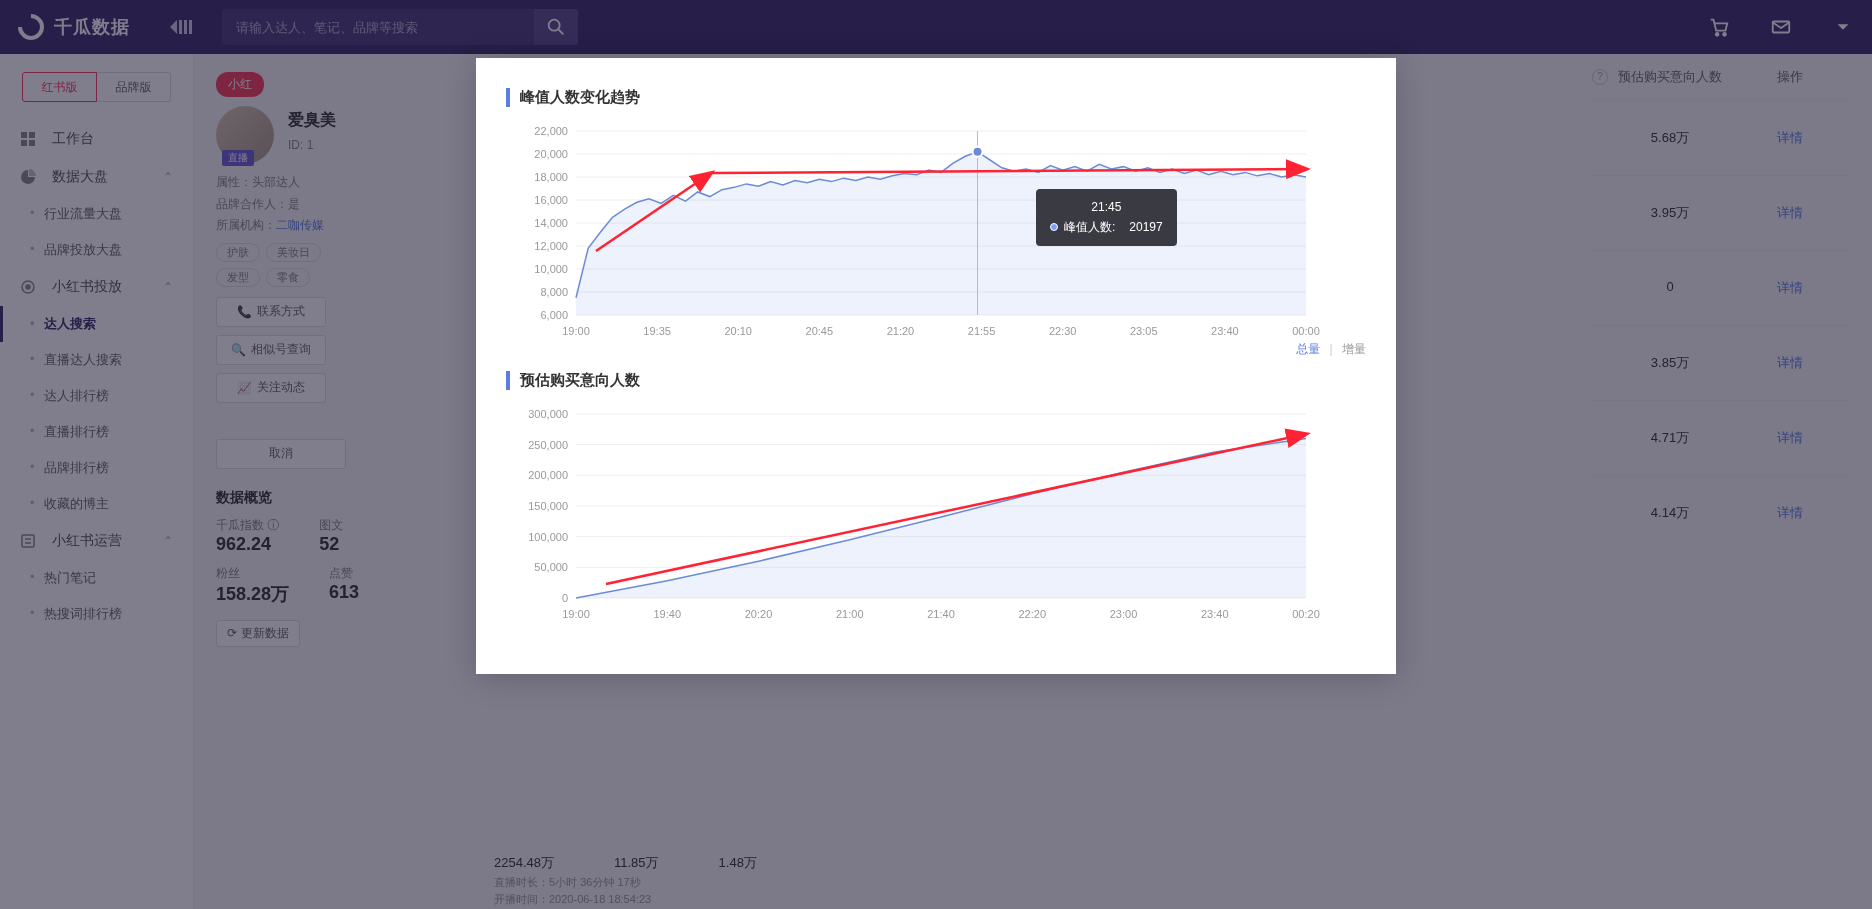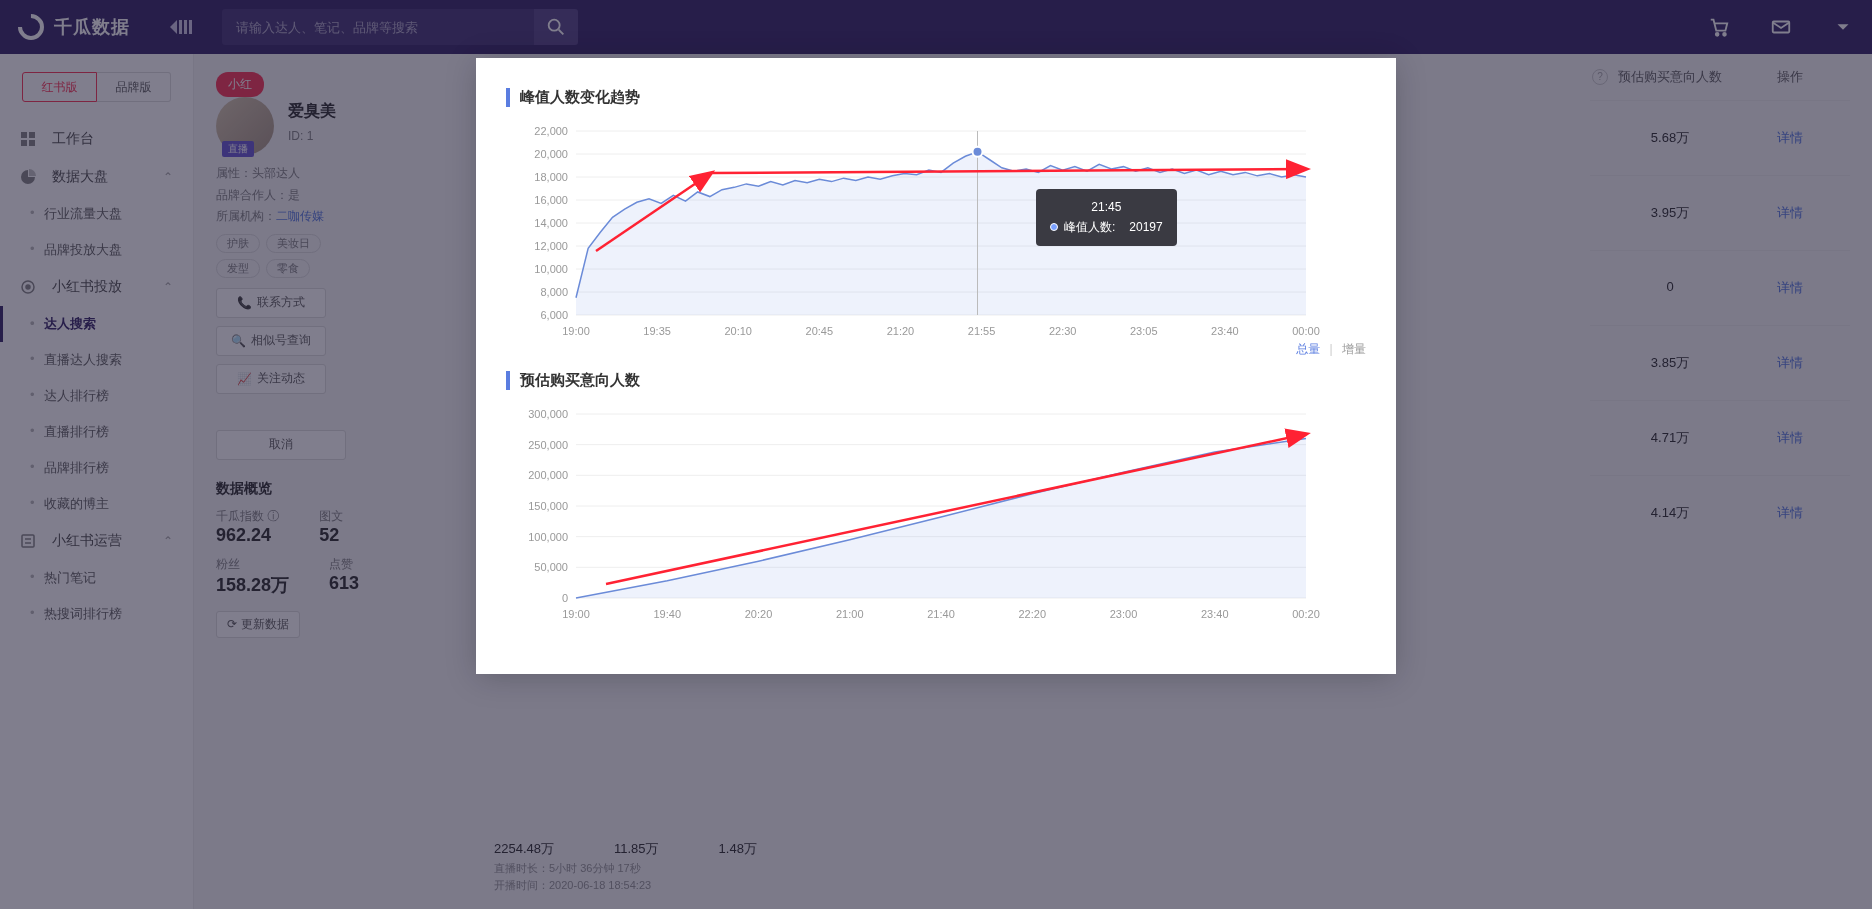--- a/index.html
+++ b/index.html
@@ -32,21 +32,21 @@
 .nav-grp { padding: 10px 20px; display: flex; align-items: center; gap: 16px; color: #555; font-size: 14px; cursor: pointer; }
 .nav-grp .chev { margin-left: auto; color: #aaa; font-size: 12px; }
 .nav-sub { padding: 9px 20px 9px 44px; font-size: 13px; color: #666; cursor: pointer; position: relative; }
 .nav-sub::before { content: "•"; position: absolute; left: 30px; color: #bbb; }
 .nav-sub.active { color: #3a2a6a; font-weight: 600; }
 .nav-sub.active::after { content: ""; position: absolute; left: 0; top: 0; bottom: 0; width: 3px; background: #3a2a6a; }
 .gicon { width: 16px; height: 16px; display: inline-block; }
 
 
 .main { position: absolute; left: 194px; right: 0; top: 54px; bottom: 0; background: #f5f5f7; padding: 18px 22px; z-index: 1; }
-.badge { display: inline-block; background: #fb3a5a; color: #fff; font-size: 12px; padding: 4px 12px; border-radius: 12px; margin-bottom: 0; }
+.badge { display: inline-block; background: #fb3a5a; color: #fff; font-size: 12px; padding: 4px 12px; border-radius: 12px; margin-bottom: 9px; }
 .prof { display: flex; gap: 14px; }
 .avatar { width: 58px; height: 58px; border-radius: 50%; background: linear-gradient(135deg,#d8c9b0,#a98); position: relative; }
 .live-tag { position: absolute; left: 6px; bottom: -2px; background: #6b5bd6; color: #fff; font-size: 10px; padding: 1px 6px; border-radius: 2px; }
 .prof-info { font-size: 12px; color: #888; line-height: 1.8; }
 .prof-name { font-size: 16px; color: #333; font-weight: 600; }
 .tags { display: flex; gap: 6px; flex-wrap: wrap; margin-top: 6px; }
 .tag { border: 1px solid #ddd; border-radius: 10px; padding: 1px 10px; font-size: 11px; color: #888; }
 .act-btns { margin-top: 10px; display: flex; flex-direction: column; gap: 8px; width: 110px; }
 .act-btn { height: 30px; border: 1px solid #ddd; background: #fff; border-radius: 3px; font-size: 12px; color: #666; display: flex; align-items: center; justify-content: center; gap: 5px; }
 .data-overview { margin-top: 20px; }
@@ -54,21 +54,21 @@
 .do-row { display: flex; gap: 40px; font-size: 12px; color: #888; }
 .do-val { font-size: 18px; color: #333; font-weight: 600; }
 .refresh { margin-top: 14px; border: 1px solid #ddd; background: #fff; border-radius: 3px; padding: 4px 10px; font-size: 12px; color: #666; display: inline-flex; align-items: center; gap: 4px; }
 
 .right-col { position: absolute; right: 22px; top: 0; width: 260px; }
 .rc-head { display: flex; font-size: 13px; color: #666; padding: 14px 0; }
 .rc-head > div { flex: 1; text-align: center; }
 .rc-row { display: flex; padding: 28px 0; border-top: 1px solid #eee; font-size: 13px; }
 .rc-row .v { flex: 1; text-align: center; color: #333; }
 .rc-row .lk { flex: 1; text-align: center; color: #5a7de0; cursor: pointer; }
-.bottom-strip { position: absolute; left: 300px; bottom: 14px; font-size: 11px; color: #999; line-height: 1.6; }
+.bottom-strip { position: absolute; left: 300px; bottom: 0; font-size: 11px; color: #999; line-height: 1.6; }
 
 
 .modal { position: fixed; left: 50%; top: 58px; transform: translateX(-50%); width: 920px; background: #fff; z-index: 10; padding: 30px 30px 20px; box-shadow: 0 4px 30px rgba(0,0,0,0.2); }
 .sec-title { border-left: 4px solid #5a7de0; padding-left: 10px; font-size: 15px; font-weight: 600; color: #333; margin-bottom: 14px; }
 .chart-wrap { position: relative; margin-bottom: 30px; }
 .chart-toggle { position: absolute; right: 0; top: -30px; font-size: 12px; }
 .ct-a { color: #5a7de0; cursor: pointer; margin-left: 28px; }
 .ct-sep { color: #ccc; margin: 0 6px; }
 .ct-b { color: #999; cursor: pointer; }
 svg.chart { display: block; }

